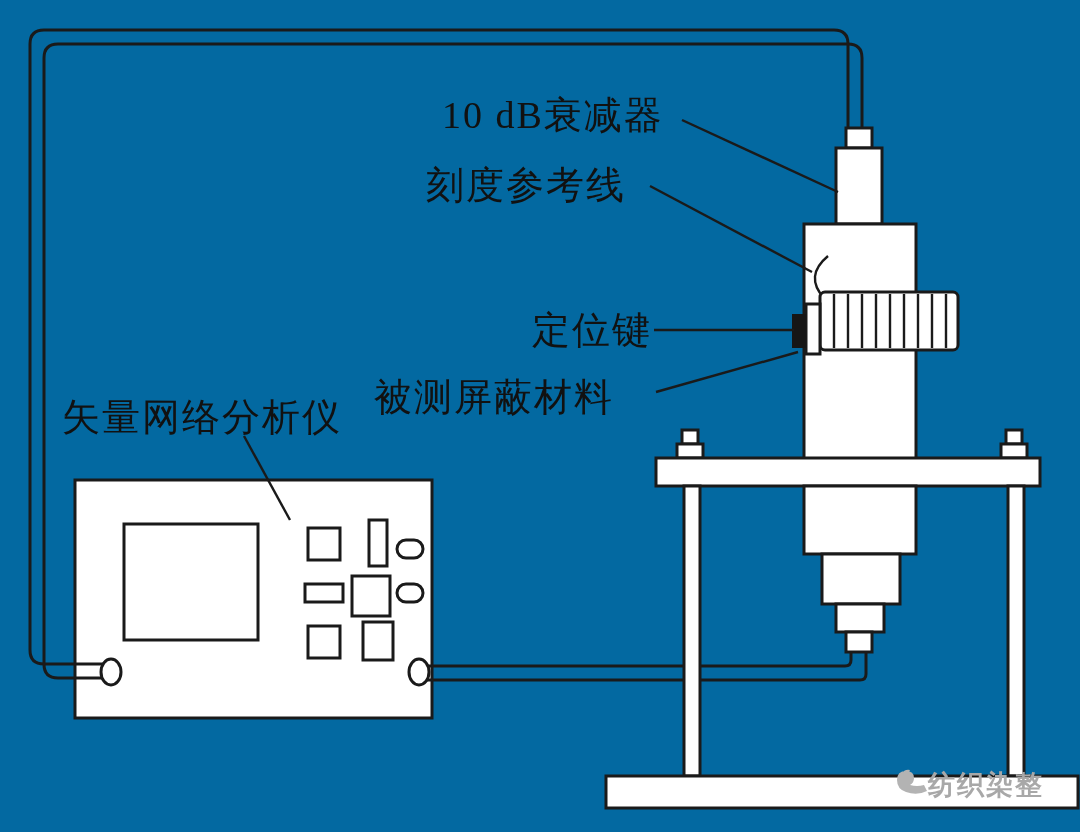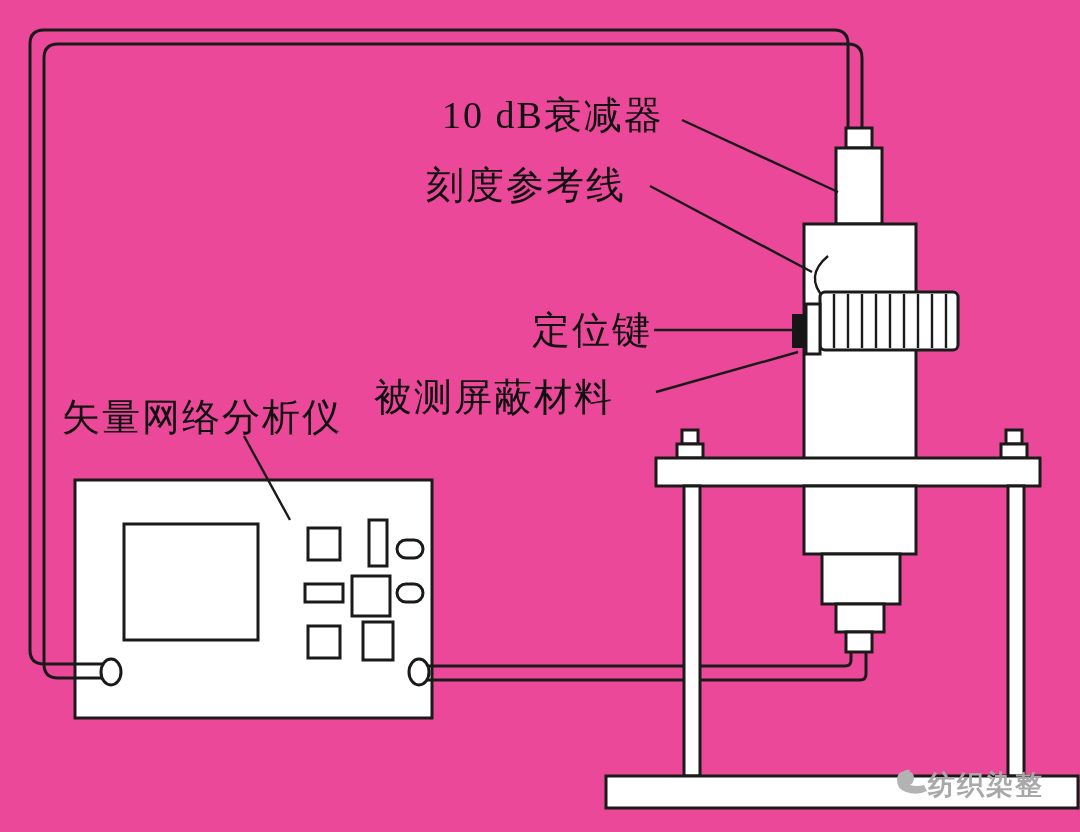--- a/index.html
+++ b/index.html
@@ -1,20 +1,20 @@
 <!DOCTYPE html>
 <html><head>
 <meta charset="utf-8">
 <style>
   html, body { margin: 0; padding: 0; background: #ffffff; }
   .diagram-page {
     position: relative;
     width: 1080px;
     height: 832px;
-    background: #ec4899;
+    background: #0369a1;
     overflow: hidden;
     font-family: "Liberation Serif", "DejaVu Serif", serif;
     text-align: center;
   }
   svg { position: absolute; left: 0; top: 0; }
   .struct { stroke: #1a1a1a; stroke-width: 3; fill: none; }
   .struct-fill { stroke: #1a1a1a; stroke-width: 3; fill: #ffffff; }
   .thin { stroke: #1a1a1a; stroke-width: 2.4; fill: none; }
   .pointer { stroke: #1a1a1a; stroke-width: 2.4; fill: none; }
   .dark-fill { fill: #161616; stroke: none; }

